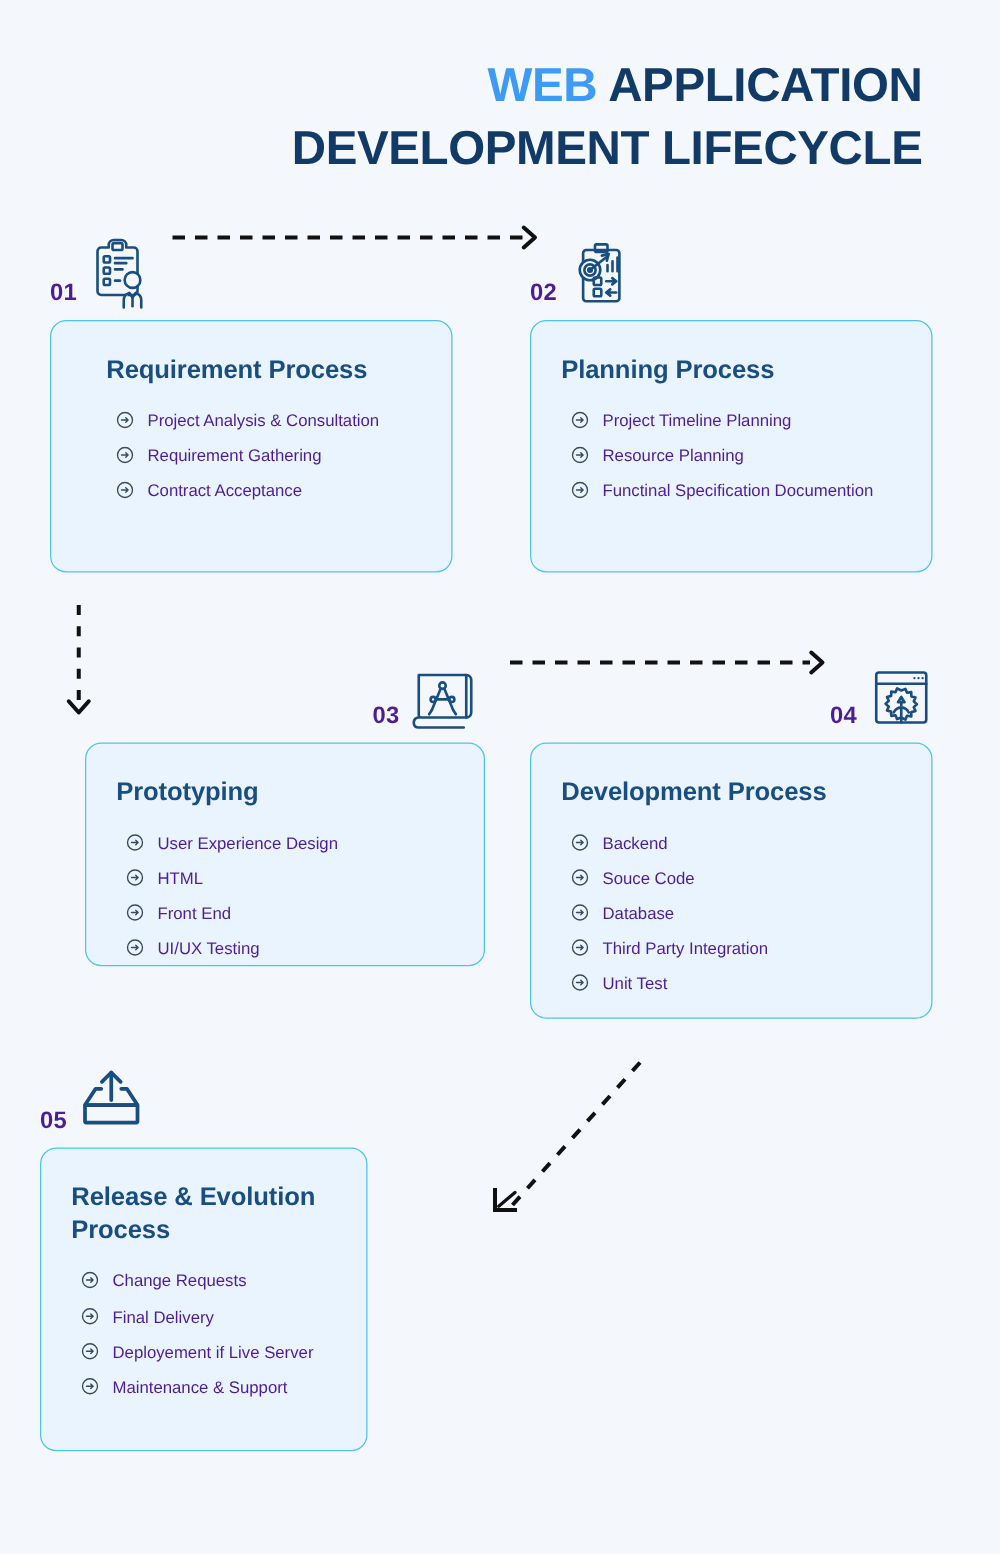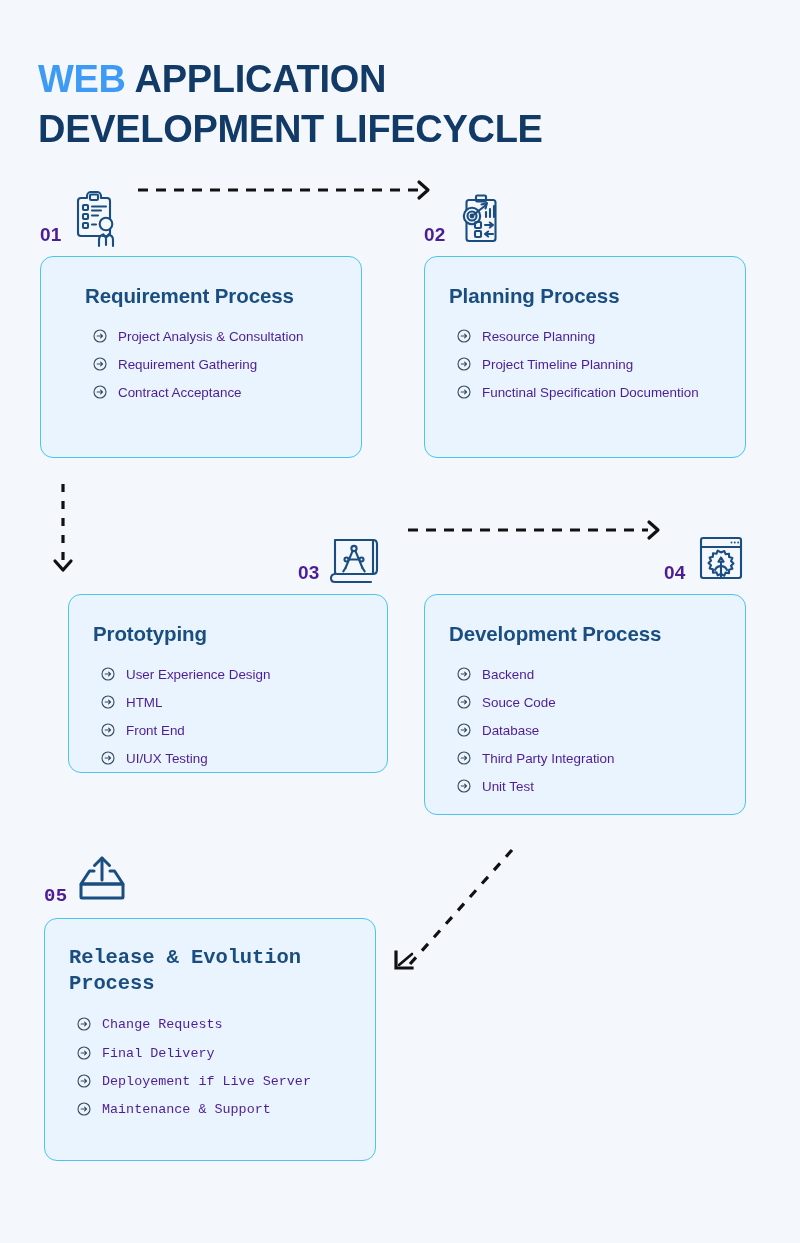--- a/index.html
+++ b/index.html
@@ -14,22 +14,23 @@
     font-family: "Liberation Sans", sans-serif;
     position: relative;
     overflow: hidden;
     -webkit-font-smoothing: antialiased;
   }
 
   
   .title-block {
     position: absolute;
     left: 38px;
-    top: 54px;
+    top: 44px;
     width: 700px;
+    text-align: right;
   }
   .title-line {
     font-size: 38px;
     font-weight: bold;
     color: #123a66;
     letter-spacing: -0.3px;
     line-height: 1.32;
     margin: 0;
     white-space: nowrap;
   }
@@ -114,21 +115,21 @@
 
   
   #stage-1 { left: 40px;  top: 184px; width: 322px; }
   #stage-1 .card { height: 202px; padding-left: 44px; }
   #stage-2 { left: 424px; top: 184px; width: 322px; }
   #stage-2 .card { height: 202px; }
   #stage-3 { left: 40px;  top: 522px; width: 320px; padding-left: 28px; }
   #stage-3 .card { height: 179px; }
   #stage-4 { left: 424px; top: 522px; width: 322px; }
   #stage-4 .card { height: 221px; }
-  #stage-5 { left: 44px;  top: 846px; width: 332px; font-family: Liberation Mono, monospace; }
+  #stage-5 { left: 32px;  top: 846px; width: 262px; }
   #stage-5 .card { height: 243px; }
 
   
   #stage-3 .stage-head { padding-left: 230px; }
   #stage-4 .stage-head { padding-left: 240px; }
 
   
   .connector {
     position: absolute;
     pointer-events: none;
@@ -223,30 +224,30 @@
   <div class="card">
     <h2 class="card-title">Planning Process</h2>
     <ul class="card-list">
       <li>
         <span class="bullet-icon">
             <svg viewBox="0 0 14 14" fill="none" stroke="#3a4a5c" stroke-width="1.1">
               <circle cx="7" cy="7" r="6"></circle>
               <path d="M4.2 7h5.2M7.6 5.2 9.5 7l-1.9 1.8" stroke-linecap="round" stroke-linejoin="round"></path>
             </svg>
           </span>
+        <span class="item-text">Project Timeline Planning</span>
+      </li>
+      <li>
+        <span class="bullet-icon">
+            <svg viewBox="0 0 14 14" fill="none" stroke="#3a4a5c" stroke-width="1.1">
+              <circle cx="7" cy="7" r="6"></circle>
+              <path d="M4.2 7h5.2M7.6 5.2 9.5 7l-1.9 1.8" stroke-linecap="round" stroke-linejoin="round"></path>
+            </svg>
+          </span>
         <span class="item-text">Resource Planning</span>
-      </li>
-      <li>
-        <span class="bullet-icon">
-            <svg viewBox="0 0 14 14" fill="none" stroke="#3a4a5c" stroke-width="1.1">
-              <circle cx="7" cy="7" r="6"></circle>
-              <path d="M4.2 7h5.2M7.6 5.2 9.5 7l-1.9 1.8" stroke-linecap="round" stroke-linejoin="round"></path>
-            </svg>
-          </span>
-        <span class="item-text">Project Timeline Planning</span>
       </li>
       <li>
         <span class="bullet-icon">
             <svg viewBox="0 0 14 14" fill="none" stroke="#3a4a5c" stroke-width="1.1">
               <circle cx="7" cy="7" r="6"></circle>
               <path d="M4.2 7h5.2M7.6 5.2 9.5 7l-1.9 1.8" stroke-linecap="round" stroke-linejoin="round"></path>
             </svg>
           </span>
         <span class="item-text">Functinal Specification Documention</span>
       </li>

